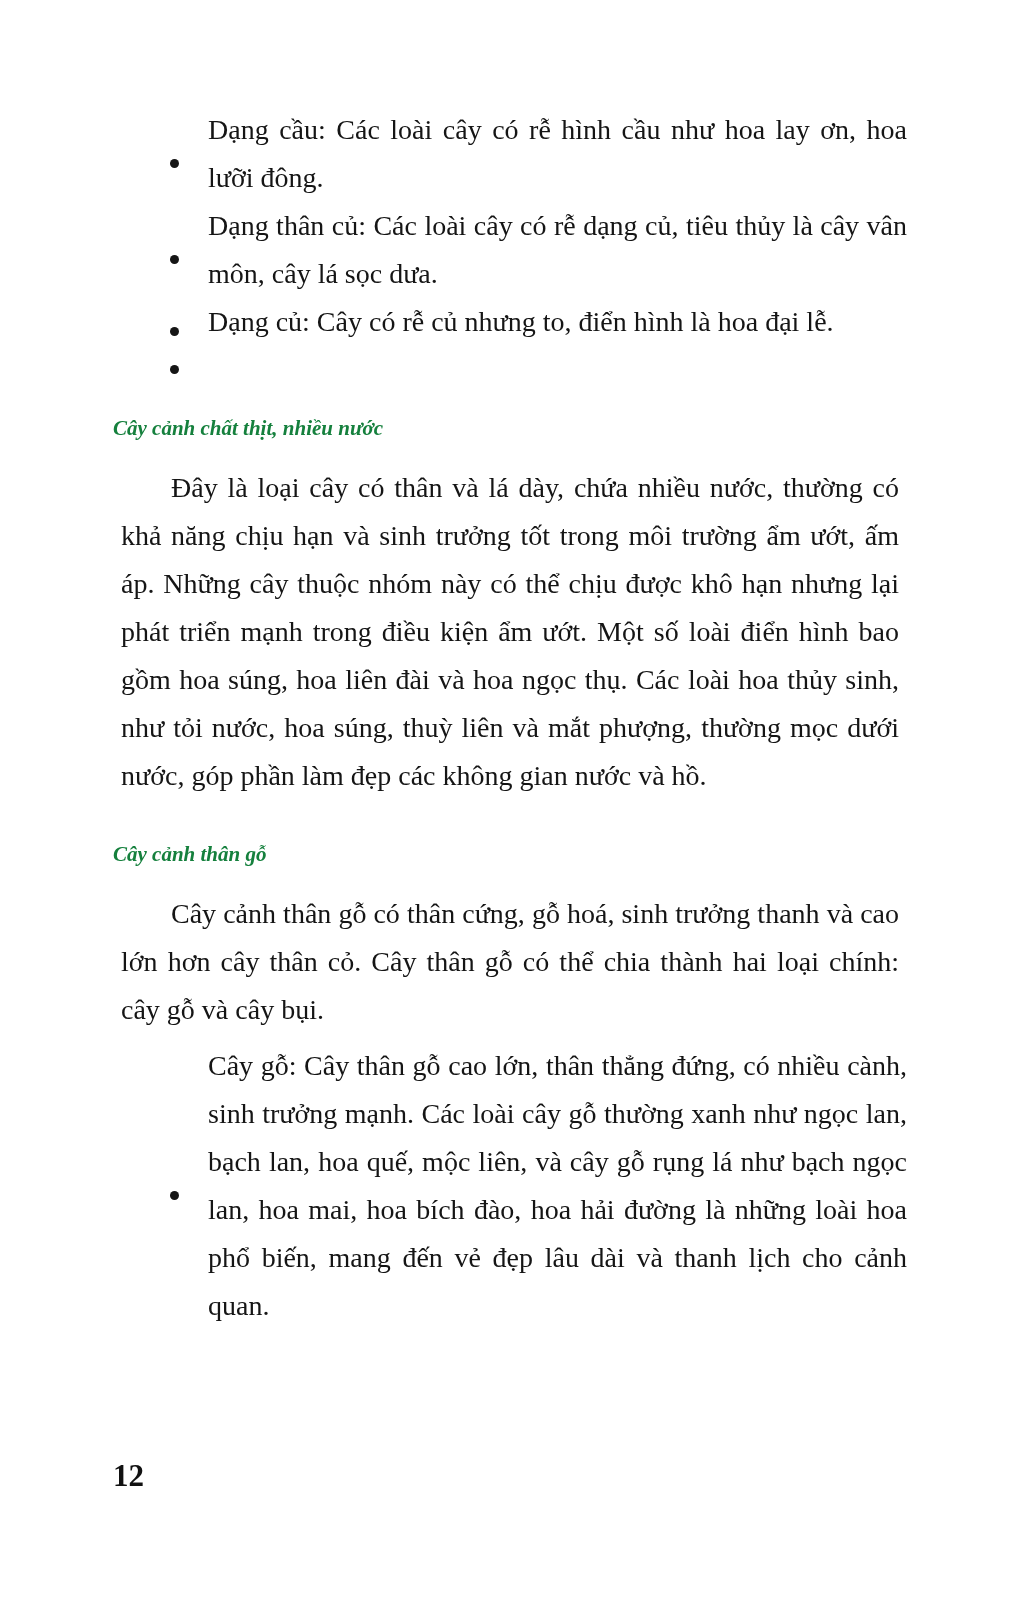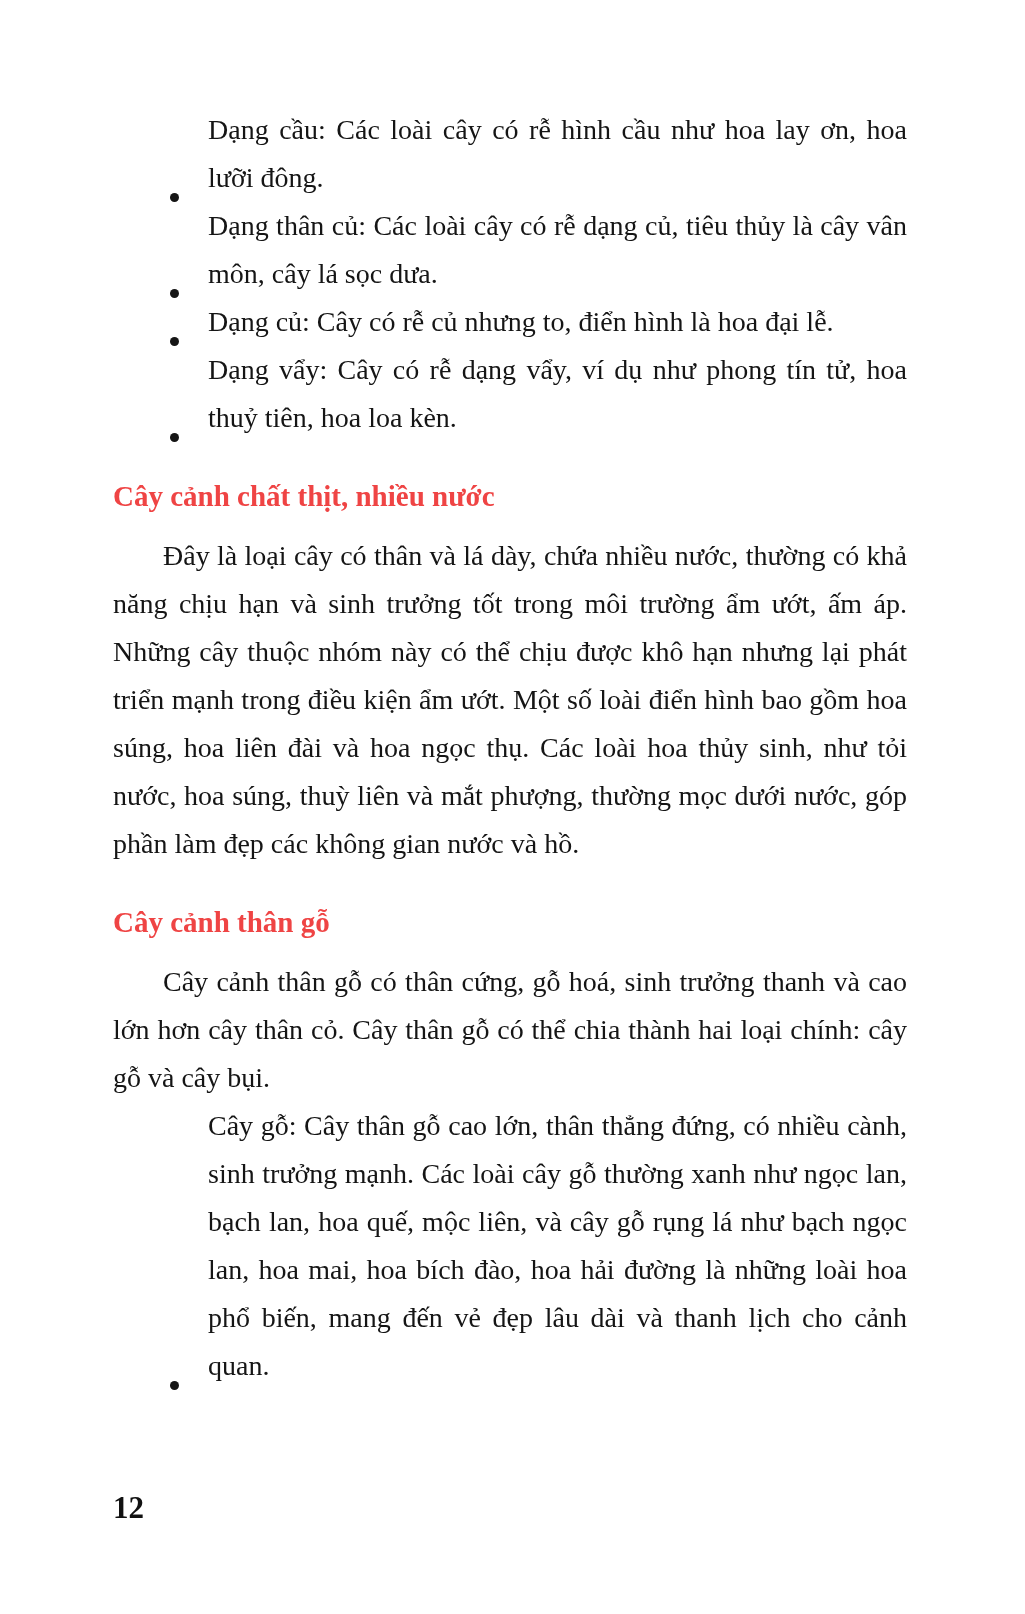--- a/index.html
+++ b/index.html
@@ -24,56 +24,56 @@
     font-size: 28px;
     line-height: 48px;
   }
   ul.bullet-list {
     list-style: none;
     margin: 0;
     padding: 0;
   }
   ul.bullet-list li {
     display: flex;
-    align-items: flex-end;
+    align-items: center;
   }
   .bullet-dot {
     flex: none;
     width: 9px;
     height: 9px;
     border-radius: 50%;
     background: #151515;
     margin: 19px 29px 0 57px;
   }
   .li-text {
     flex: 1;
     text-align: justify;
     text-align-last: left;
   }
   h2.section-heading {
-    font-size: 29px;
+    font-size: 21px;
     line-height: 44px;
     font-weight: bold;
     margin: 32px 0 14px 0;
-    color: #ef4444;
+    color: #15803d;
+    font-style: italic;
   }
   p.body-paragraph {
-    margin: 0;
+    margin: 8px;
     text-align: justify;
     text-align-last: left;
     text-indent: 50px;
   }
   .page-number {
     position: absolute;
     left: 113px;
     top: 1458px;
     font-size: 31px;
     font-weight: bold;
     color: #111111;
-    margin-top: 32px;
   }
 </style>
 </head>
 <body>
 
 <div class="page">
   <div class="content">
 
     <ul class="bullet-list">
       <li>
@@ -83,21 +83,20 @@
       <li>
         <span class="bullet-dot"></span>
         <span class="li-text">Dạng thân củ: Các loài cây có rễ dạng củ, tiêu thủy là cây vân môn, cây lá sọc dưa.</span>
       </li>
       <li>
         <span class="bullet-dot"></span>
         <span class="li-text">Dạng củ: Cây có rễ củ nhưng to, điển hình là hoa đại lễ.</span>
       </li>
       <li>
         <span class="bullet-dot"></span>
-        <span class="li-text">Dạng vẩy: Cây có rễ dạng vẩy, ví dụ như phong tín tử, hoa thuỷ tiên, hoa loa kèn.</span>
       </li>
     </ul>
 
     <h2 class="section-heading">Cây cảnh chất thịt, nhiều nước</h2>
     <p class="body-paragraph">Đây là loại cây có thân và lá dày, chứa nhiều nước, thường có khả năng chịu hạn và sinh trưởng tốt trong môi trường ẩm ướt, ấm áp. Những cây thuộc nhóm này có thể chịu được khô hạn nhưng lại phát triển mạnh trong điều kiện ẩm ướt. Một số loài điển hình bao gồm hoa súng, hoa liên đài và hoa ngọc thụ. Các loài hoa thủy sinh, như tỏi nước, hoa súng, thuỳ liên và mắt phượng, thường mọc dưới nước, góp phần làm đẹp các không gian nước và hồ.</p>
 
     <h2 class="section-heading">Cây cảnh thân gỗ</h2>
     <p class="body-paragraph">Cây cảnh thân gỗ có thân cứng, gỗ hoá, sinh trưởng thanh và cao lớn hơn cây thân cỏ. Cây thân gỗ có thể chia thành hai loại chính: cây gỗ và cây bụi.</p>
 
     <ul class="bullet-list">

